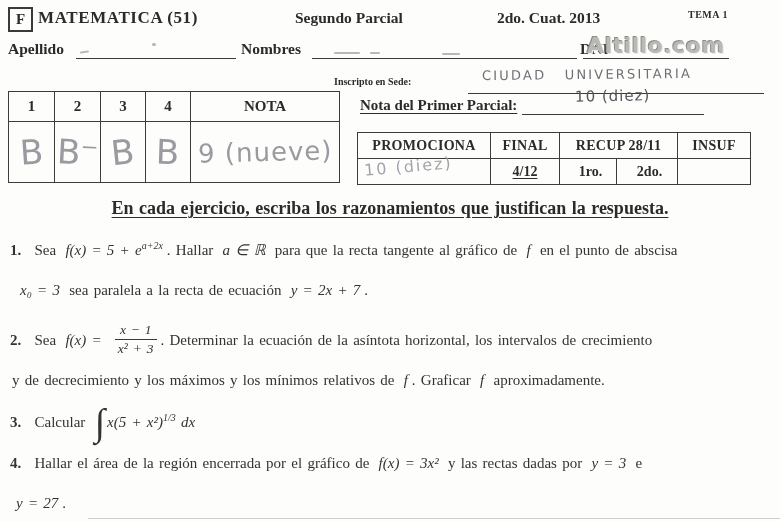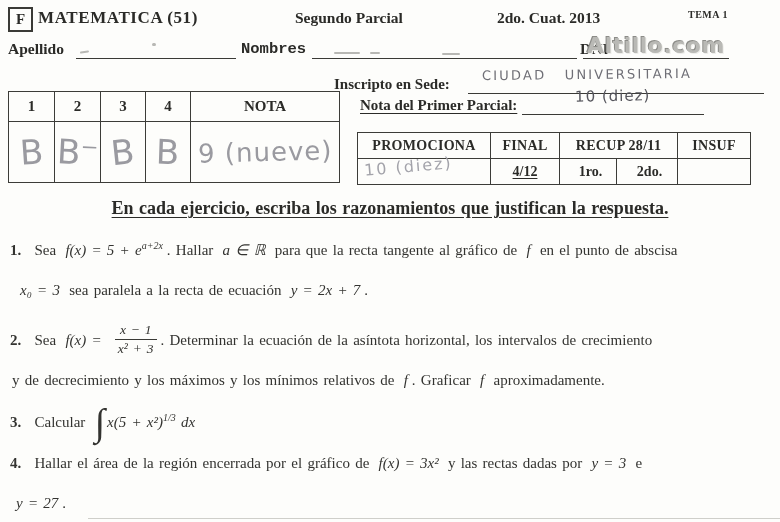--- a/index.html
+++ b/index.html
@@ -20,21 +20,21 @@
   .lbl{font-size:15.5px;font-weight:bold;}
   .blank{border-bottom:1.6px solid #3a3a36;height:17px;}
   .pmark{position:absolute;background:#b8b8b4;border-radius:2px;}
   .watermark-line{left:583px;top:34px;width:146px;border-bottom:1.6px solid #3a3a36;height:24px;text-align:center;}
   .watermark{
     font-family:"DejaVu Sans", sans-serif;font-weight:bold;font-size:22px;line-height:24px;
     color:#b9b9b5;letter-spacing:.5px;
     text-shadow:-1px -1px 0 #8c8c88, 1px 1px 0 #eeeeea;
   }
   
-  .sede-label{left:334px;top:76px;font-size:15px;font-weight:bold;}
+  .sede-label{left:334px;top:76px;font-size:10px;font-weight:bold;}
   .sede-line{left:468px;top:60px;width:296px;border-bottom:1.5px solid #3a3a36;height:33px;}
   .nota-label{left:360px;top:97px;font-size:15px;font-weight:bold;
               text-decoration:underline;text-underline-offset:3px;}
   .nota-line{left:522px;top:82px;width:182px;border-bottom:1.5px solid #3a3a36;height:32px;text-align:center;}
   .hw{font-family:"DejaVu Sans", sans-serif;color:#95959b;}
   .hw-sede{font-size:13px;letter-spacing:2.2px;word-spacing:12px;color:#6f6f76;
            display:inline-block;transform:rotate(-.6deg);line-height:30px;}
   .hw-nota{font-size:15px;color:#55555c;letter-spacing:1px;display:inline-block;
            transform:rotate(-1deg);line-height:28px;}
   
@@ -79,21 +79,21 @@
   <div class="abs course">MATEMATICA (51)</div>
   <div class="abs examtype">Segundo Parcial</div>
   <div class="abs term">2do. Cuat. 2013</div>
   <div class="abs tema">TEMA 1</div>
 
   <div class="abs lbl" style="left:8px;top:40px;">Apellido</div>
   <div class="abs blank" style="left:76px;top:41px;width:160px;">
     <span class="pmark" style="left:4px;top:10px;width:9px;height:2px;transform:rotate(-8deg);"></span>
     <span class="pmark" style="left:76px;top:2px;width:4px;height:3px;"></span>
   </div>
-  <div class="abs lbl" style="left:241px;top:40px;font-family:Liberation Mono, monospace;">Nombres</div>
+  <div class="abs lbl" style="left:241px;top:40px;">Nombres</div>
   <div class="abs blank" style="left:312px;top:41px;width:265px;">
     <span class="pmark" style="left:22px;top:11px;width:26px;height:2px;"></span>
     <span class="pmark" style="left:58px;top:11px;width:10px;height:2px;"></span>
     <span class="pmark" style="left:130px;top:12px;width:18px;height:2px;"></span>
   </div>
   <div class="abs lbl" style="left:580px;top:40px;">DNI</div>
   <div class="abs watermark-line">
     <span class="watermark">Altillo.com</span>
   </div>
 

